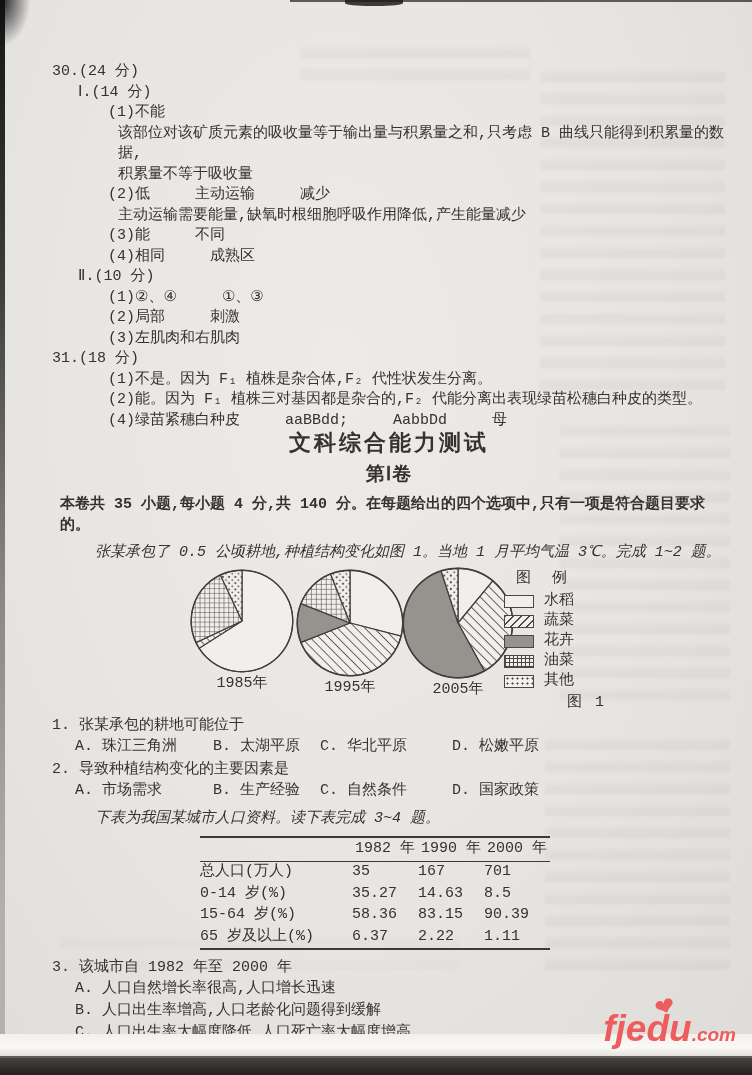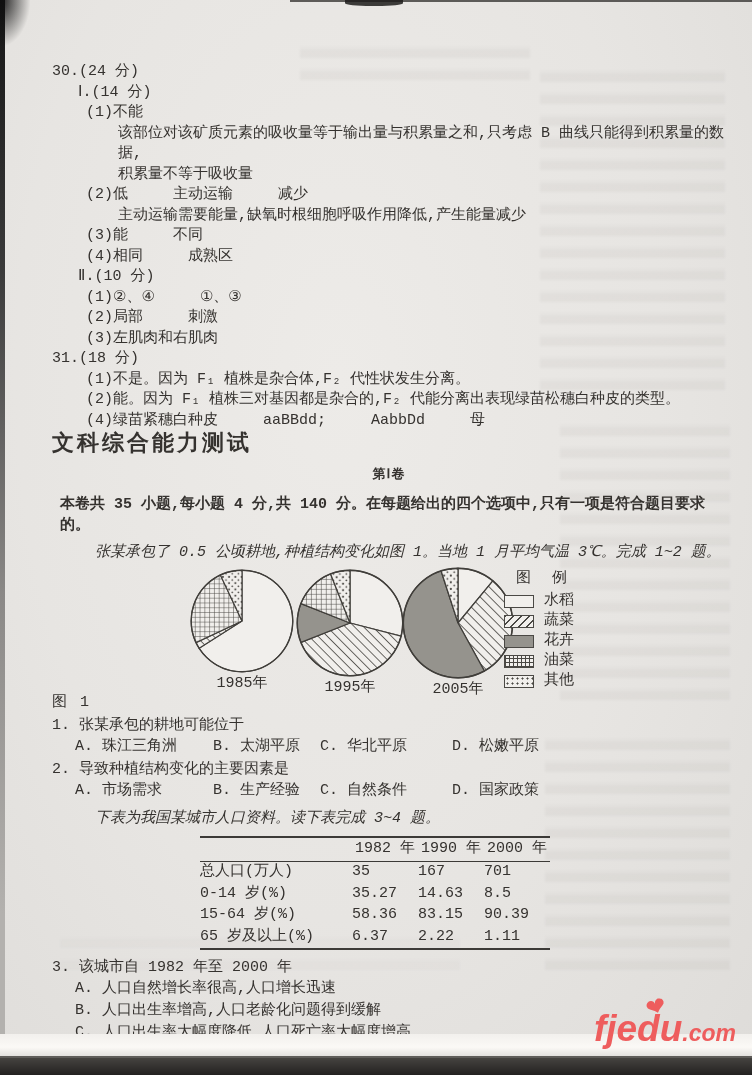--- a/index.html
+++ b/index.html
@@ -17,54 +17,54 @@
   .top-line{position:absolute;left:290px;right:0;top:0;height:2px;background:#2e2c2a;opacity:.75;z-index:5;}
   .top-blob{position:absolute;left:345px;top:0;width:58px;height:6px;background:#1d1c1b;border-radius:0 0 45% 45%;opacity:.85;z-index:5;}
   .band-light{position:absolute;left:0;right:0;bottom:17px;height:22px;
     background:linear-gradient(#f2f0ed,#fbf9f6 60%,#e3e1de);border-bottom:2px solid #5f5d5a;z-index:5;}
   .band-dark{position:absolute;left:0;right:0;bottom:0;height:17px;background:linear-gradient(#454340,#232120);z-index:5;}
   
   .ghost{position:absolute;filter:blur(1.1px);opacity:.5;z-index:1;
     background:repeating-linear-gradient(0deg, rgba(96,90,84,.10) 0 9px, rgba(96,90,84,.04) 9px 12px, rgba(96,90,84,0) 12px 22px);}
   
   .content{position:absolute;left:52px;right:26px;top:62px;z-index:3;line-height:20.5px;font-family:Liberation Mono, monospace;}
-  .lv0{margin-left:0}.lv1{margin-left:26px}.lv2{margin-left:34px}.lv3{margin-left:66px}
-  .exam-title{font-size:22px;font-weight:700;text-align:left;letter-spacing:3px;margin-top:4px;}
-  .volume{font-size:13px;font-weight:700;text-align:center;margin-top:9px;letter-spacing:1px;}
+  .lv0{margin-left:0}.lv1{margin-left:26px}.lv2{margin-left:56px}.lv3{margin-left:66px}
+  .exam-title{font-size:22px;font-weight:700;text-align:center;letter-spacing:3px;margin-top:4px;}
+  .volume{font-size:19px;font-weight:700;text-align:center;margin-top:9px;letter-spacing:1px;}
   .instructions{font-weight:700;margin-top:9px;margin-left:8px;line-height:21px;}
   .kai{font-style:italic;margin-left:43px;margin-top:6px;line-height:21px;}
   
   .figure{position:relative;height:120px;margin-top:6px;}
   .pie-wrap{position:absolute;text-align:center;}
   .pie-wrap svg{display:block;margin:0 auto;}
   .pie-label{font-size:15px;margin-top:1px;}
   .legend{position:absolute;left:452px;top:0;width:130px;}
   .legend-title{font-size:15px;letter-spacing:6px;margin-left:12px;margin-bottom:2px;}
   .legend-row{display:flex;align-items:center;height:20px;}
   .sw{width:30px;height:13px;border:1.3px solid #4a4844;background:#f1efec;margin-right:10px;flex:none;box-sizing:border-box;}
   .sw.diag{background-image:repeating-linear-gradient(135deg,#4a4844 0 1.4px,transparent 1.4px 5.5px);}
   .sw.gray{background:#95938d;}
   .sw.grid{background-image:repeating-linear-gradient(0deg,#4a4844 0 1px,transparent 1px 4px),repeating-linear-gradient(90deg,#4a4844 0 1px,transparent 1px 4px);}
   .sw.dots{background-image:radial-gradient(#4a4844 .9px,transparent 1.15px);background-size:5px 5px;}
-  .fig-caption{text-align:left;margin-top:4px;letter-spacing:2px;}
+  .fig-caption{text-align:right;margin-top:4px;letter-spacing:2px;}
   
   .q-line{margin-top:1px;line-height:21.5px;}
   .opt-row{display:grid;grid-template-columns:138px 107px 132px auto;margin-left:23px;line-height:21.5px;}
   .opt-stack div{margin-left:23px;line-height:22px;}
   
   table.pop{border-collapse:collapse;margin:7px 0 0 148px;width:350px;
     border-top:2px solid #3c3a37;border-bottom:2px solid #3c3a37;}
   table.pop th,table.pop td{font-weight:400;font-size:15px;padding:0;height:21.5px;}
   table.pop thead th{border-bottom:1.4px solid #3c3a37;height:23px;}
   table.pop td:first-child,table.pop th:first-child{width:152px;}
   
   .watermark{position:absolute;right:16px;top:1008px;z-index:6;color:#ee5d5d;
     font-family:"Liberation Sans","DejaVu Sans",sans-serif;font-style:italic;font-weight:700;}
   .wm-brand{font-size:37px;letter-spacing:0px;}
-  .wm-tld{font-size:23px;}
+  .wm-tld{font-size:19px;}
   .wm-heart{position:absolute;left:52px;top:-15px;font-size:24px;transform:rotate(-18deg);font-style:normal;}
 </style>
 </head>
 <body>
 
 <div class="page">
 
   <div class="edge-left"></div>
   <div class="corner-tl"></div>
   <div class="top-line"></div>

